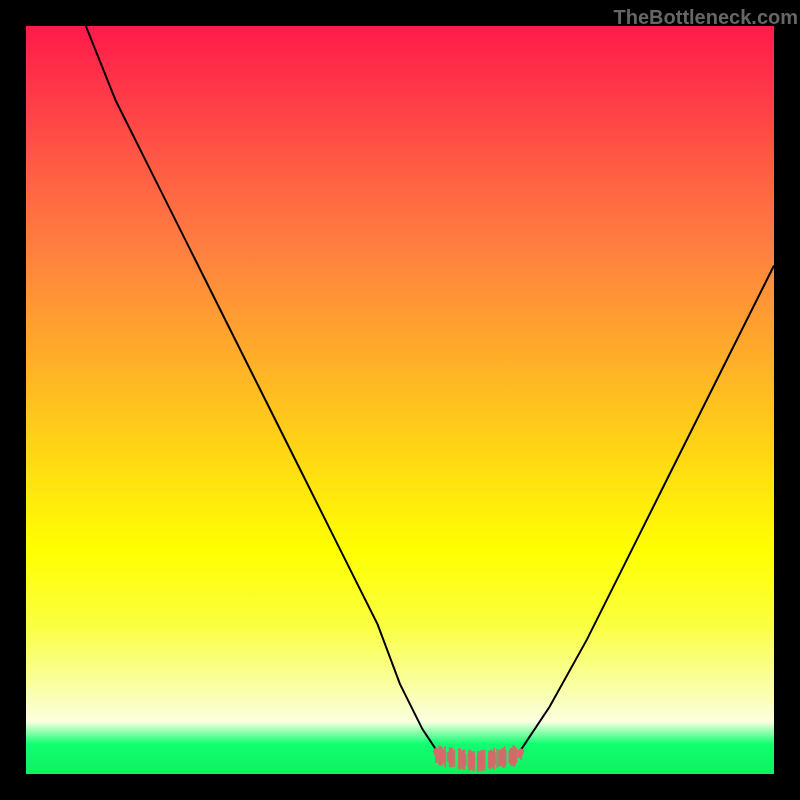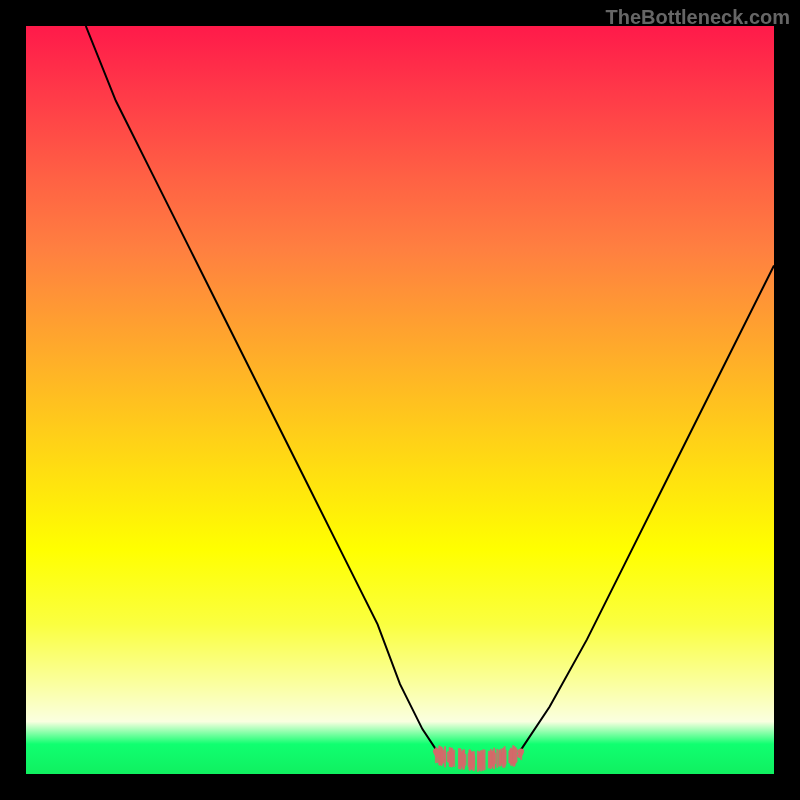--- a/index.html
+++ b/index.html
@@ -43,21 +43,21 @@
       #faff40 80%,
       #faffa0 88%,
       #faffe0 93%,
       #10ff70 96%,
       #10f060 100%
     );
   }
   .watermark {
     position: absolute;
     top: 6px;
-    right: 10px;
+    right: 2px;
     color: #666;
     font-size: 20px;
     font-weight: bold;
     z-index: 5;
   }
   svg.curve {
     position: absolute;
     left: 0;
     top: 0;
     width: 100%;

